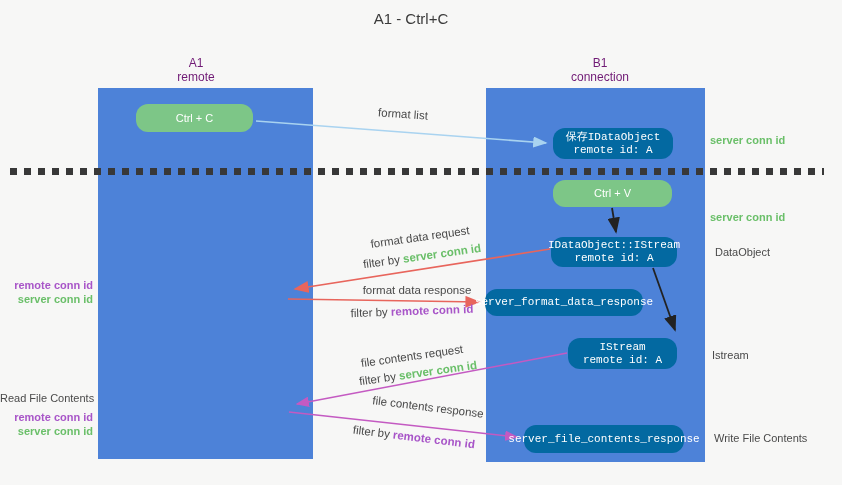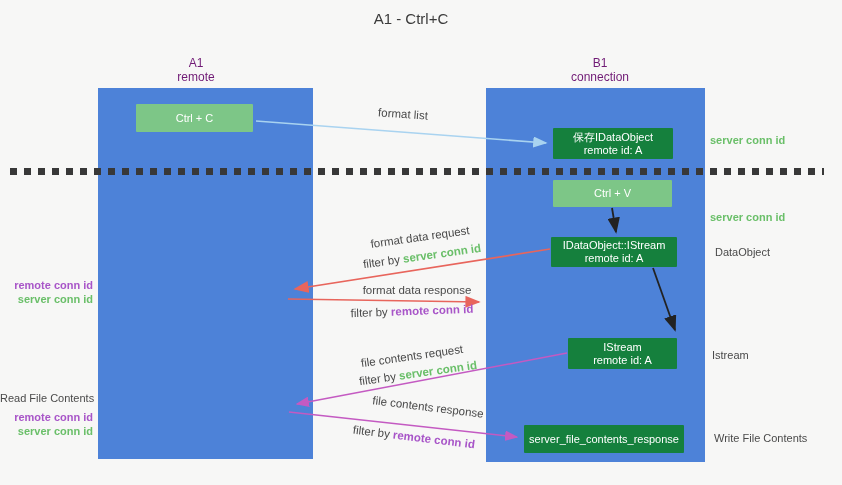--- a/index.html
+++ b/index.html
@@ -18,24 +18,24 @@
   }
   .col { position:absolute; background:#4d82d8; }
   .dotted {
     position:absolute; left:10px; top:168px; width:814px; height:7px;
     background:repeating-linear-gradient(90deg,#383838 0 7px,transparent 7px 14px);
   }
   .node {
     position:absolute; display:flex; flex-direction:column;
     align-items:center; justify-content:center;
     color:#ffffff; font-size:11px; line-height:13px; text-align:center;
-    border-radius:1px; white-space:nowrap;
+    border-radius:12px; white-space:nowrap;
   }
   .green  { background:#7dc687; }
-  .orange { background:#15803d; }
+  .orange { background:#0369a1;font-family:Liberation Mono, monospace; }
   .mlabel {
     position:absolute; white-space:nowrap; font-size:11.5px; color:#4a4a4a;
     transform:translate(-50%,-50%) rotate(var(--r,0deg));
   }
   .side-label {
     position:absolute; font-size:11px; color:#4a4a4a; white-space:nowrap;
     line-height:14px;
   }
   .right-edge { left:0; width:93px; text-align:right; }
   .c-green  { color:#6abf69; font-weight:bold; }
@@ -101,20 +101,23 @@
   <div class="node green" style="left:553px; top:180px; width:119px; height:27px">
     <div>Ctrl + V</div>
   </div>
 
   <div class="node orange" style="left:551px; top:237px; width:126px; height:30px">
     <div>IDataObject::IStream</div>
     <div>remote id: A</div>
   </div>
 
 
+  <div class="node orange" style="left:485px; top:289px; width:158px; height:27px">
+    <div>server_format_data_response</div>
+  </div>
 
   <div class="node orange" style="left:568px; top:338px; width:109px; height:31px">
     <div>IStream</div>
     <div>remote id: A</div>
   </div>
 
 
   <div class="node orange" style="left:524px; top:425px; width:160px; height:28px">
     <div>server_file_contents_response</div>
   </div>

